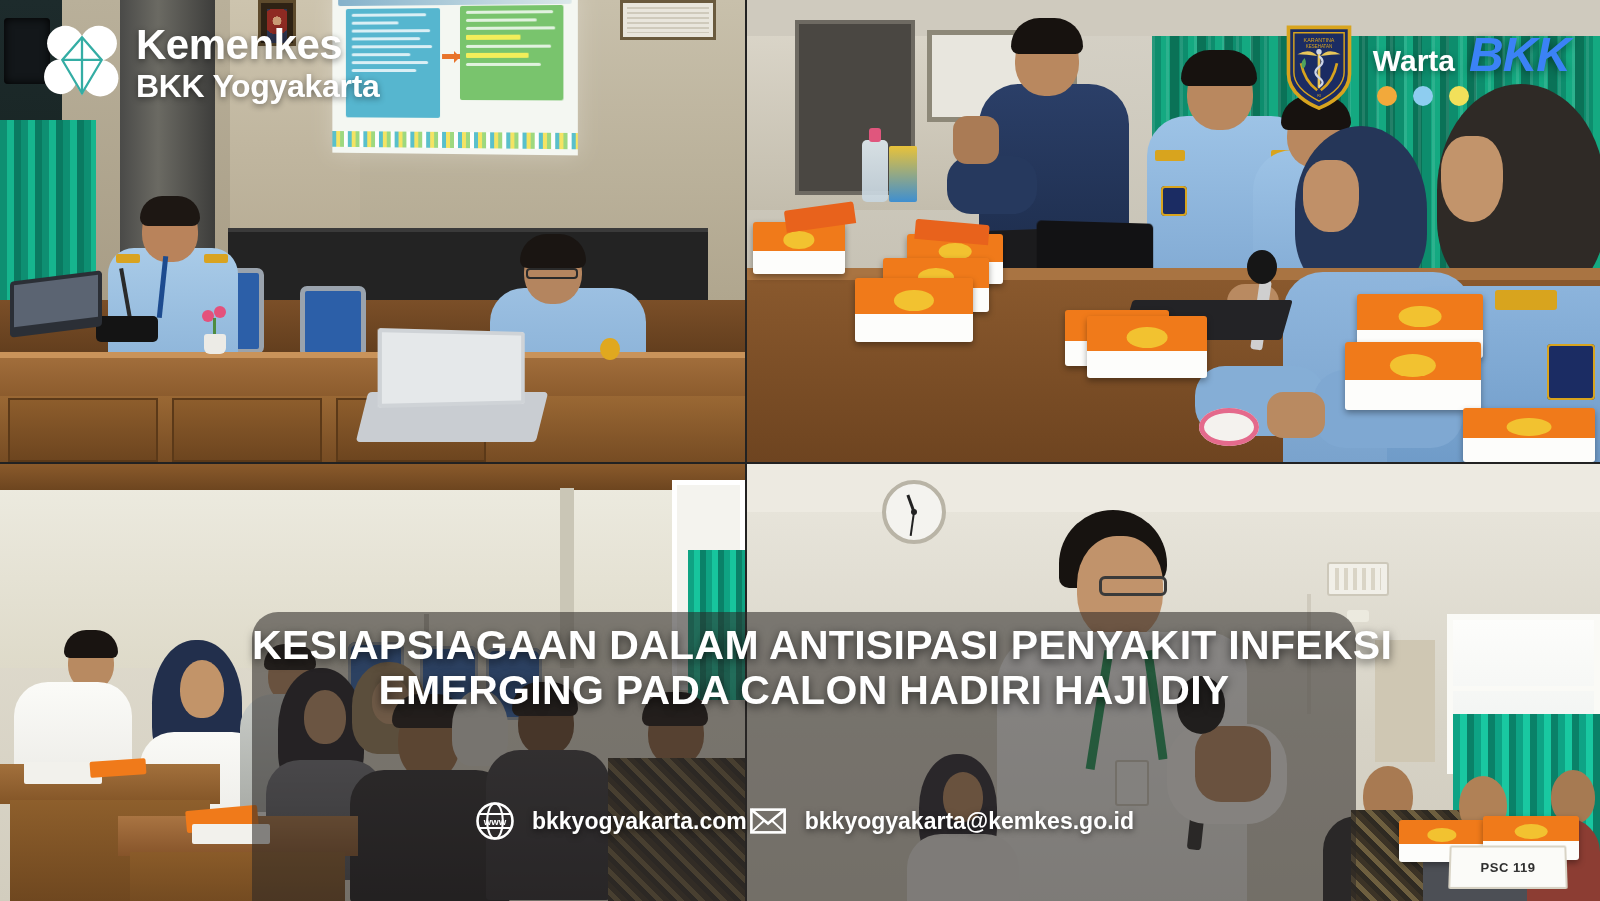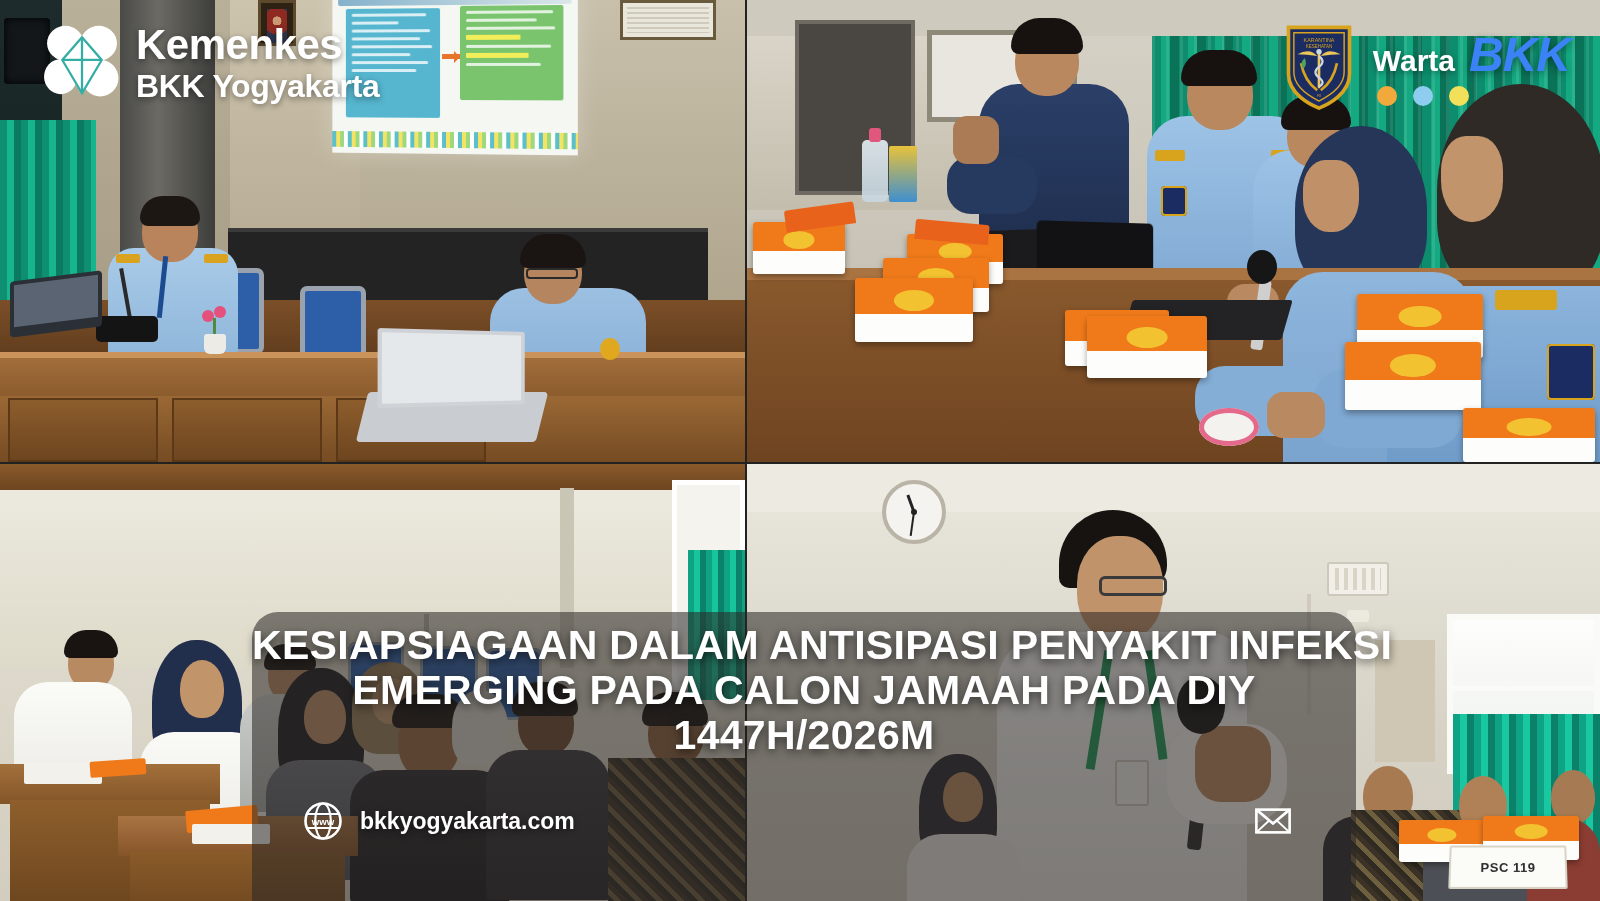--- a/index.html
+++ b/index.html
@@ -243,22 +243,22 @@
 
   
   .band { position:absolute; left:252px; top:612px; width:1104px; height:289px;
           background:rgba(42,40,38,.56); border-radius:26px 26px 0 0; z-index:10; }
   .title { position:absolute; left:252px; top:622px; width:1104px; z-index:11;
            text-align:center; color:#fff; font-weight:700; line-height:1.05;
            font-size:41px; letter-spacing:.3px;
            text-shadow:0 3px 10px rgba(0,0,0,.6); }
   .title div { margin:2px 0; white-space:nowrap; }
 
-  .contacts { position:absolute; left:246px; top:800px; width:1104px; z-index:12;
-              display:flex; align-items:center; justify-content:space-between; padding:0 56px; }
+  .contacts { position:absolute; left:252px; top:800px; width:1104px; z-index:12;
+              display:flex; align-items:center; justify-content:center; padding:0 56px; }
   .contact { display:flex; align-items:center; gap:16px; color:#fff; }
   .contact .label { font-size:23px; font-weight:700; text-shadow:0 2px 6px rgba(0,0,0,.55); }
   .cicon { width:42px; height:42px; flex:0 0 auto; }
 </style>
 </head>
 <body>
 
 <div id="poster">
 
   <div class="grid">
@@ -568,22 +568,21 @@
         <span class="dot" style="background:#f2a93b"></span>
         <span class="dot" style="background:#8ecdf0"></span>
         <span class="dot" style="background:#f2e05a"></span>
       </div>
     </div>
   </div>
 
   <div class="band"></div>
   <div class="title">
     <div>KESIAPSIAGAAN DALAM ANTISIPASI PENYAKIT INFEKSI</div>
-    <div>EMERGING PADA CALON JAMAAH PADA DIY</div>
-    <div>1447H/2026M</div>
+    <div>EMERGING PADA CALON HADIRI HAJI DIY</div>
   </div>
 
   <div class="contacts">
 
     <div class="contact">
       <span class="cicon">
         <svg viewBox="0 0 48 48" width="42" height="42">
           <circle cx="24" cy="24" r="20" fill="none" stroke="#fff" stroke-width="3"></circle>
           <ellipse cx="24" cy="24" rx="9" ry="20" fill="none" stroke="#fff" stroke-width="2.4"></ellipse>
           <path d="M5 16 H43 M5 32 H43" stroke="#fff" stroke-width="2.4"></path>
@@ -594,18 +593,19 @@
     </div>
 
     <div class="contact">
       <span class="cicon">
         <svg viewBox="0 0 48 48" width="42" height="42">
           <rect x="5" y="11" width="38" height="26" fill="none" stroke="#fff" stroke-width="3"></rect>
           <path d="M5 11 L24 27 L43 11" fill="none" stroke="#fff" stroke-width="3"></path>
           <path d="M5 37 L19 24 M43 37 L29 24" fill="none" stroke="#fff" stroke-width="2.2"></path>
         </svg>
       </span>
+      <span class="label">bkkyogyakarta@kemkes.go.id</span>
     </div>
 
 
   </div>
 
 </div>
 
 </body></html>

